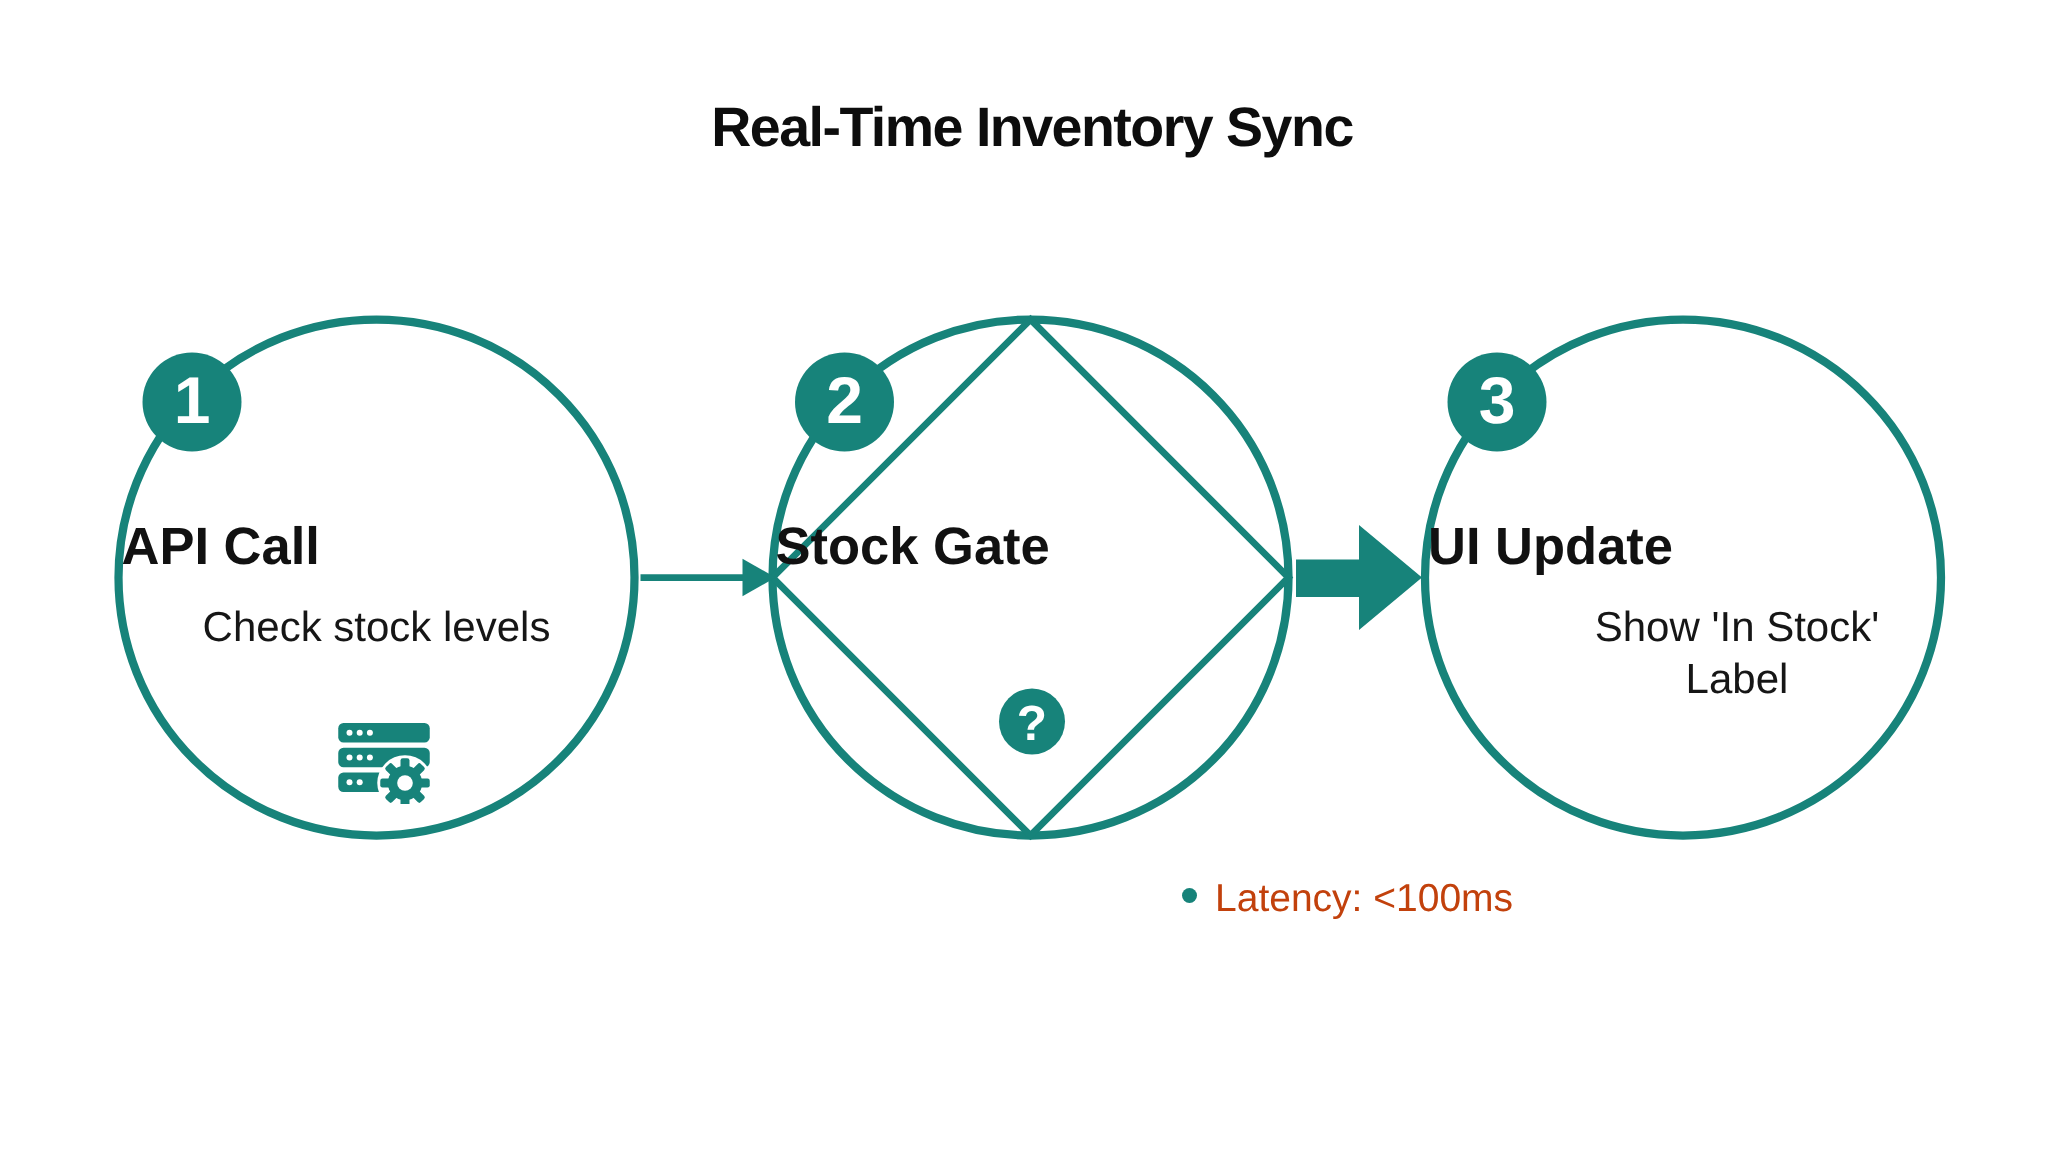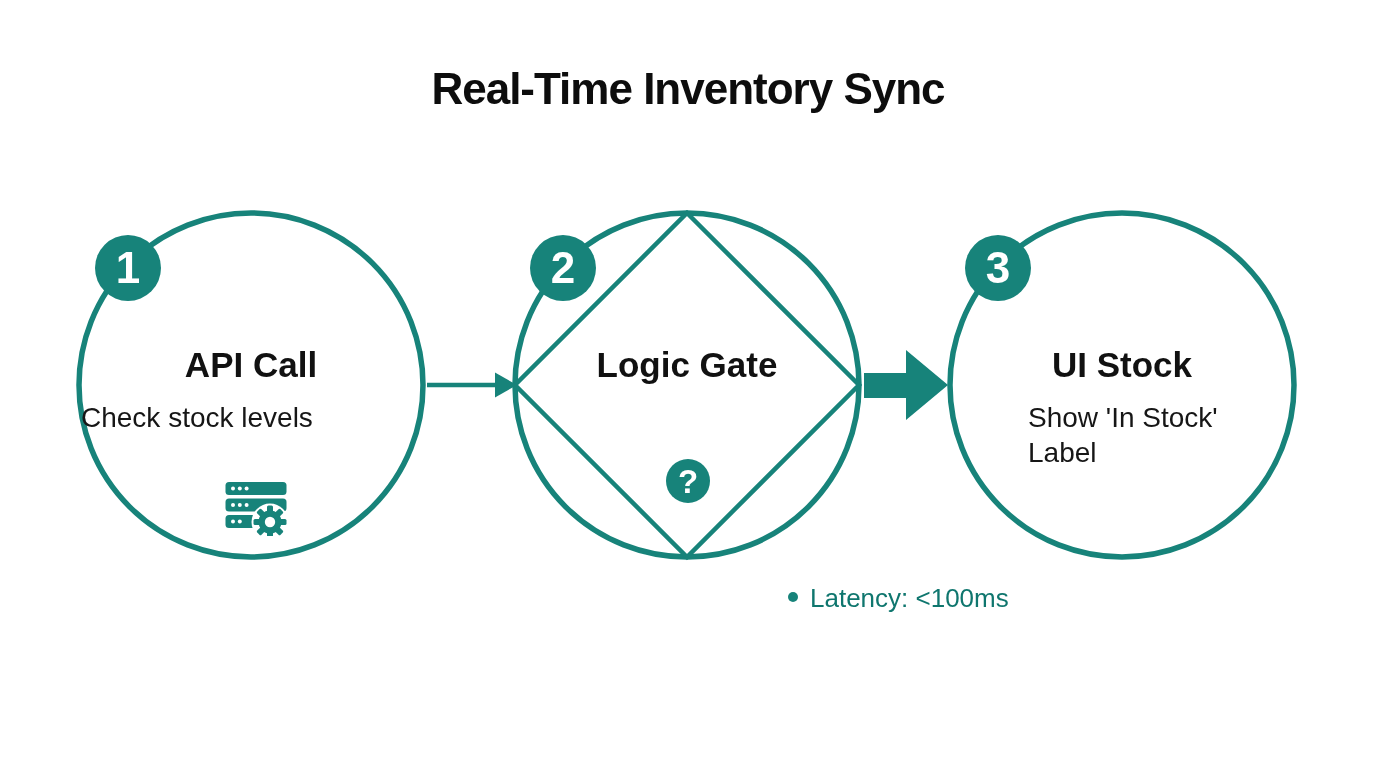--- a/index.html
+++ b/index.html
@@ -5,41 +5,41 @@
   html, body { margin: 0; padding: 0; background: #ffffff; }
   body {
     width: 1376px; height: 768px; overflow: hidden;
     font-family: "Liberation Sans", sans-serif;
     color: #111111;
   }
   .canvas { position: relative; width: 1376px; height: 768px; background: #ffffff; }
 
   .title {
     position: absolute; left: 0; top: 64px; width: 1376px;
-    text-align: center; font-size: 44px; font-weight: bold;
+    text-align: center; font-size: 37px; font-weight: bold;
     letter-spacing: -1px; color: #0d0d0d;
   }
 
   .layer { position: absolute; left: 0; top: 0; }
 
   .badge {
     position: absolute; width: 66px; height: 66px; border-radius: 50%;
     background: #17837A; color: #ffffff; font-weight: bold; font-size: 44px;
     display: flex; align-items: center; justify-content: center; line-height: 1;
   }
   #badge-1 { left: 95px;  top: 235px; }
   #badge-2 { left: 530px; top: 235px; }
   #badge-3 { left: 965px; top: 235px; }
 
   .node-title {
-    position: absolute; width: 340px; text-align: center;
+    position: absolute; width: 340px; 
     font-size: 35px; font-weight: bold; line-height: 42px; color: #111111;
   }
   .node-sub {
-    position: absolute; width: 340px; text-align: left;
+    position: absolute; width: 340px; text-align: center;
     font-size: 28px; line-height: 35px; color: #161616;
   }
   #node1-title { left: 81px;  top: 344px; }
   #node1-sub   { left: 81px;  top: 400px; }
   #node2-title { left: 517px; top: 344px; }
   #node2-sub   { left: 517px; top: 400px; }
   #node3-title { left: 952px; top: 344px; }
   #node3-sub   { left: 1028px; top: 400px; width: 260px; }
 
   .q-badge {
@@ -54,21 +54,21 @@
   #phone-icon-wrap  { left: 1084px; top: 481px; }
 
   .note {
     position: absolute; left: 788px; top: 583px;
     display: flex; align-items: center;
   }
   .note .dot {
     width: 10px; height: 10px; border-radius: 50%;
     background: #17837A; margin-right: 12px; flex: 0 0 auto;
   }
-  .note .txt { font-size: 26px; color: #0f766e; line-height: 1; padding-top: 2px; }
+  .note .txt { font-size: 26px; color: #c2410c; line-height: 1; padding-top: 2px; }
 
   .phone-badge-text { font-family: "Liberation Sans", sans-serif; }
 </style>
 </head>
 <body>
 
 <div class="canvas">
 
   <svg class="layer" width="1376" height="768" viewBox="0 0 1376 768">
     <circle cx="251" cy="385" r="172" fill="#ffffff" stroke="#17837A" stroke-width="5.5"></circle>
@@ -90,26 +90,26 @@
   <div class="badge" id="badge-2">
     <span>2</span>
   </div>
   <div class="badge" id="badge-3">
     <span>3</span>
   </div>
 
   <div class="node-title" id="node1-title">API Call</div>
   <div class="node-sub" id="node1-sub">Check stock levels</div>
 
-  <div class="node-title" id="node2-title">Logic Gate</div>
+  <div class="node-title" id="node2-title">Stock Gate</div>
   <div class="q-badge">
     <span>?</span>
   </div>
 
-  <div class="node-title" id="node3-title">UI Stock</div>
+  <div class="node-title" id="node3-title">UI Update</div>
   <div class="node-sub" id="node3-sub">Show 'In Stock' Label</div>
 
   <div class="icon-wrap" id="server-icon-wrap">
     <svg width="66" height="56" viewBox="0 0 66 56">
       <g fill="#17837A">
         <rect x="1.5" y="2" width="61" height="13" rx="3.5"></rect>
         <rect x="1.5" y="18.5" width="61" height="13" rx="3.5"></rect>
         <rect x="1.5" y="35" width="61" height="13" rx="3.5"></rect>
       </g>
       <g fill="#ffffff">

